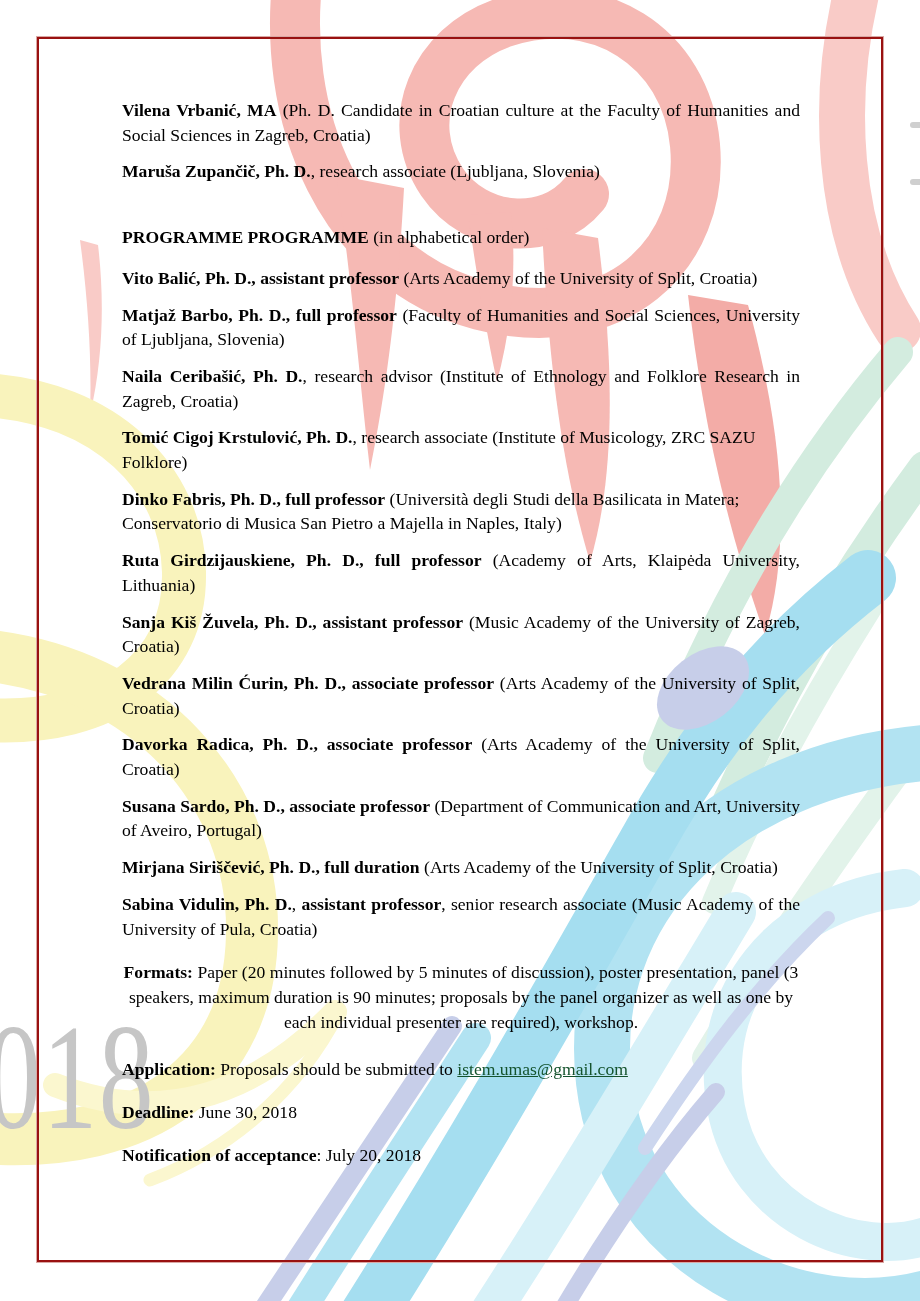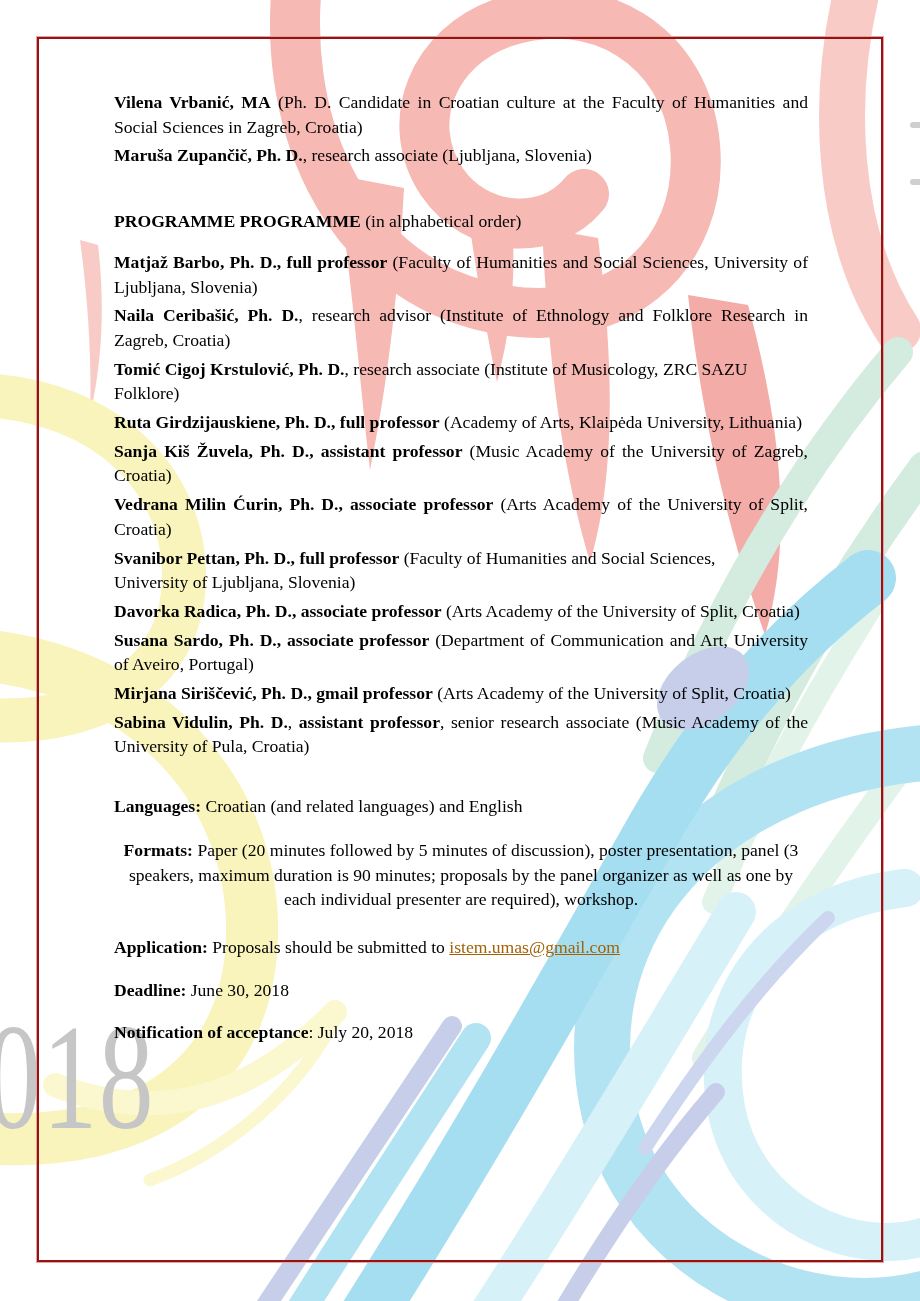--- a/index.html
+++ b/index.html
@@ -22,30 +22,30 @@
     width: 846px; height: 1225px;
     border: 2px solid #991111;
     box-shadow: 0 0 0 1px #d9a8a4;
     box-sizing: border-box;
     z-index: 3; pointer-events: none;
   }
   .content {
     position: absolute; left: 110px; top: 86px; width: 702px; z-index: 4;
     font-size: 17.6px; line-height: 24.7px; color: #000000;
   }
-  .content p { margin: 4px; }
+  .content p { margin: 12px; }
   .justify { text-align: justify; }
   b { font-weight: bold; }
   .committee-heading { margin-top: 41px !important; margin-bottom: 16px !important; }
   .info-languages    { margin-top: 35px !important; }
   .info-formats      { margin-top: 19px !important; text-align: center; }
   .info-application  { margin-top: 23px !important; }
   .info-deadline     { margin-top: 18px !important; }
   .info-notification { margin-top: 18px !important; }
-  .email-link { color: #a16207; }
+  .email-link { color: #14532d; }
 </style>
 </head>
 <body>
 
 <svg class="bg-art" width="920" height="1301" viewBox="0 0 920 1301">
 
   <g fill="none" stroke-linecap="round">
     <path stroke-width="50" fill="none" d="M 300,-40 C 275,120 345,270 480,305 C 615,340 705,255 695,145 C 686,45 595,-8 505,22 C 433,46 402,122 442,182 C 476,232 548,238 584,194" stroke="#f6b9b4"></path>
     <path stroke-width="46" fill="none" d="M 862,-30 C 828,95 836,235 898,330" stroke="#f9cbc7"></path>
   </g>
@@ -94,32 +94,32 @@
 
 <div class="content">
   <div>
       <p class="justify"><b>Vilena Vrbanić, MA</b><span> (Ph. D. Candidate in Croatian culture at the Faculty of Humanities and Social Sciences in Zagreb, Croatia)</span></p>
       <p class="justify"><b>Maruša Zupančič, Ph. D.</b><span>, research associate (Ljubljana, Slovenia)</span></p>
     </div>
   <div>
       <p class="committee-heading"><b>PROGRAMME PROGRAMME</b><span> (in alphabetical order)</span></p>
     </div>
   <div>
+      <p class="justify"><b>Vito Balić, Ph. D., assistant professor</b><span> (Arts Academy of the University of Split, Croatia)</span></p>
       <p class="justify"><b>Matjaž Barbo, Ph. D., full professor</b><span> (Faculty of Humanities and Social Sciences, University of Ljubljana, Slovenia)</span></p>
       <p class="justify"><b>Naila Ceribašić, Ph. D.</b><span>, research advisor (Institute of Ethnology and Folklore Research in Zagreb, Croatia)</span></p>
       <p class="justify"><b>Tomić Cigoj Krstulović, Ph. D.</b><span>, research associate (Institute of Musicology, ZRC SAZU</span><br><span>Folklore)</span></p>
+      <p class="justify"><b>Dinko Fabris, Ph. D., full professor</b><span> (Università degli Studi della Basilicata in Matera;</span><br><span>Conservatorio di Musica San Pietro a Majella in Naples, Italy)</span></p>
       <p class="justify"><b>Ruta Girdzijauskiene, Ph. D., full professor</b><span> (Academy of Arts, Klaipėda University, Lithuania)</span></p>
       <p class="justify"><b>Sanja Kiš Žuvela, Ph. D., assistant professor</b><span> (Music Academy of the University of Zagreb, Croatia)</span></p>
       <p class="justify"><b>Vedrana Milin Ćurin, Ph. D., associate professor</b><span> (Arts Academy of the University of Split, Croatia)</span></p>
-      <p class="justify"><b>Svanibor Pettan, Ph. D., full professor</b><span> (Faculty of Humanities and Social Sciences,</span><br><span>University of Ljubljana, Slovenia)</span></p>
       <p class="justify"><b>Davorka Radica, Ph. D., associate professor</b><span> (Arts Academy of the University of Split, Croatia)</span></p>
       <p class="justify"><b>Susana Sardo, Ph. D., associate professor</b><span> (Department of Communication and Art, University of Aveiro, Portugal)</span></p>
-      <p class="justify"><b>Mirjana Siriščević, Ph. D., gmail professor</b><span> (Arts Academy of the University of Split, Croatia)</span></p>
+      <p class="justify"><b>Mirjana Siriščević, Ph. D., full duration</b><span> (Arts Academy of the University of Split, Croatia)</span></p>
       <p class="justify"><b>Sabina Vidulin, Ph. D.</b><span>, </span><b>assistant professor</b><span>, senior research associate (Music Academy of the University of Pula, Croatia)</span></p>
     </div>
   <div>
-      <p class="info-languages"><b>Languages:</b><span> Croatian (and related languages) and English</span></p>
       <p class="info-formats"><b>Formats:</b><span> Paper (20 minutes followed by 5 minutes of discussion), poster presentation, panel (3 speakers, maximum duration is 90 minutes; proposals by the panel organizer as well as one by each individual presenter are required), workshop.</span></p>
       <p class="info-application"><b>Application:</b><span> Proposals should be submitted to </span><a class="email-link" href="mailto:istem.umas@gmail.com">istem.umas@gmail.com</a></p>
       <p class="info-deadline"><b>Deadline:</b><span> June 30, 2018</span></p>
       <p class="info-notification"><b>Notification of acceptance</b><span>: July 20, 2018</span></p>
     </div>
 </div>
 
 </body></html>

